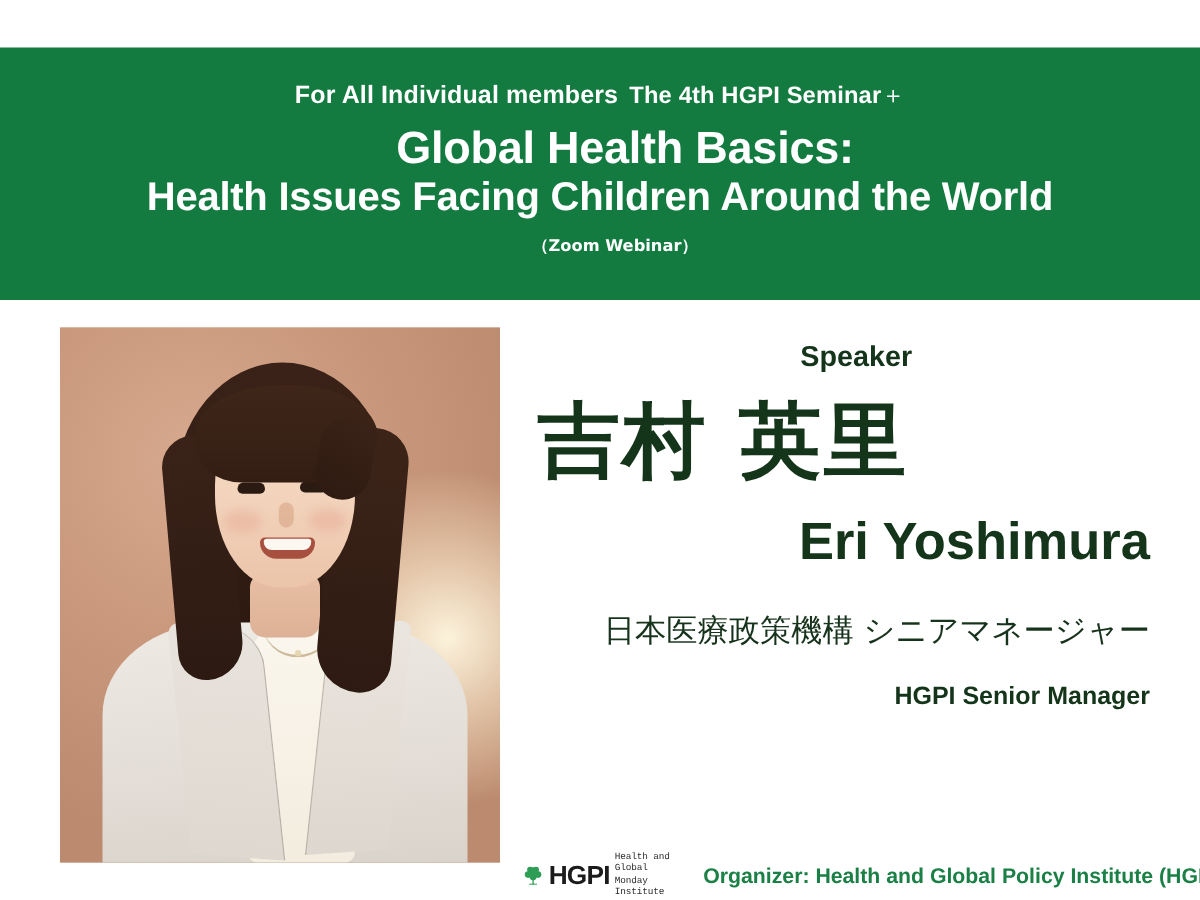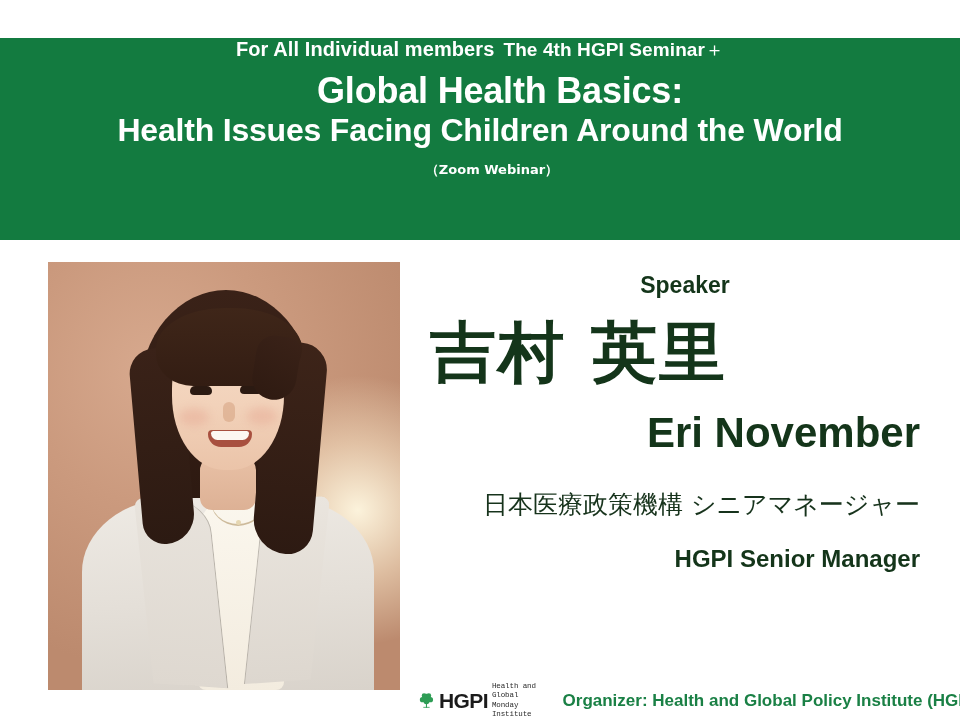--- a/index.html
+++ b/index.html
@@ -8,21 +8,21 @@
     font-family:"Liberation Sans","DejaVu Sans",sans-serif;
     -webkit-font-smoothing:antialiased;
   }
   #slide{position:relative;width:960px;height:720px;background:#ffffff;}
 
   
   .header-band{
     position:absolute;left:0;top:38px;width:960px;height:202px;
     background:#137B40;
     display:flex;flex-direction:column;align-items:center;justify-content:flex-start;
-    padding-top:0;box-sizing:border-box;
+    padding-top:27px;box-sizing:border-box;
   }
   .eyebrow{
     color:#ffffff;font-size:20px;font-weight:bold;letter-spacing:.1px;
     white-space:nowrap;line-height:1.1;
   }
   .eyebrow .seminar{font-size:19px;}
   .eyebrow .plus{font-size:19px;font-weight:normal;}
   .eyebrow .gap{display:inline-block;width:9px;}
 
   .title-1{
@@ -160,21 +160,21 @@
     line-height:1.1;white-space:nowrap;
   }
   .org-ja{
     position:absolute;left:400px;top:490px;width:520px;
     color:#17331c;font-size:25px;text-align:right;
     font-family:"DejaVu Sans","Liberation Sans",sans-serif;
     line-height:1.2;white-space:nowrap;
   }
   .org-en{
     position:absolute;left:430px;top:545px;width:490px;
-    color:#14351a;font-size:24px;font-weight:bold;text-align:right;
+    color:#14351a;font-size:20px;font-weight:bold;text-align:right;
     line-height:1.2;white-space:nowrap;
   }
 
   
   .footer{
     position:absolute;left:418px;top:682px;
     display:flex;align-items:center;gap:0;
   }
   .logo{display:flex;align-items:center;gap:4px;}
   .logo-tree{width:26px;height:26px;display:block;}
@@ -228,21 +228,21 @@
     <div class="brow r"></div>
     <div class="eye l"></div>
     <div class="eye r"></div>
     <div class="nose"></div>
     <div class="mouth"></div>
     <div class="fringe"></div>
   </div>
 
   <div class="speaker-label">Speaker</div>
   <div class="name-ja">吉村 英里</div>
-  <div class="name-en">Eri November</div>
+  <div class="name-en">Eri Yoshimura</div>
   <div class="org-ja">日本医療政策機構 シニアマネージャー</div>
   <div class="org-en">HGPI Senior Manager</div>
 
   <div class="footer">
     <div class="logo">
       <svg class="logo-tree" viewBox="0 0 64 64">
         <g fill="#2e9d55">
           <circle cx="32" cy="20" r="15"></circle>
           <circle cx="17" cy="27" r="10"></circle>
           <circle cx="47" cy="27" r="10"></circle>

